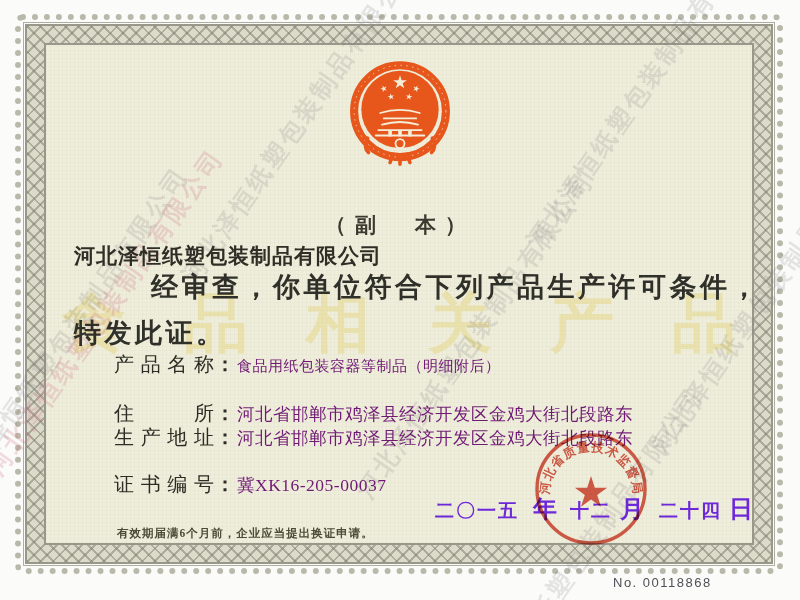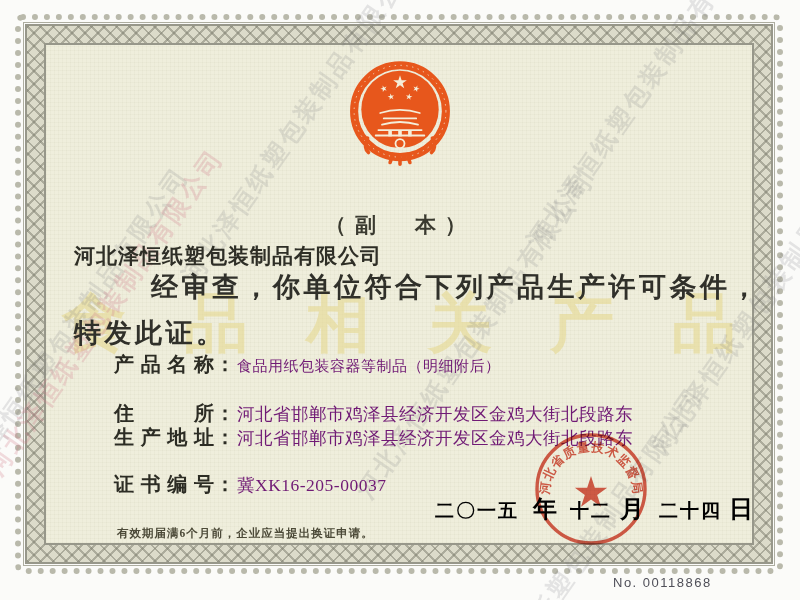--- a/index.html
+++ b/index.html
@@ -34,29 +34,29 @@
          font-size:45px;font-weight:600;letter-spacing:7px;color:#35352c;}
   .subtitle{position:absolute;left:0;right:0;top:211px;text-align:center;z-index:2;
             font-size:21px;letter-spacing:9px;color:#3a3a30;font-weight:600;}
   .company{position:absolute;left:74px;top:242px;z-index:2;font-size:21px;font-weight:bold;
            letter-spacing:1px;color:#2e2e26;}
   .stmt1{position:absolute;left:136px;top:269px;z-index:2;font-size:27px;font-weight:bold;
          letter-spacing:3.5px;color:#30302a;margin-left:15px;}
   .stmt2{position:absolute;left:74px;top:315px;z-index:2;font-size:27px;font-weight:bold;
          letter-spacing:3.5px;color:#30302a;}
   .frow{position:absolute;left:114px;z-index:2;color:#2c2c24;white-space:nowrap;}
-  .flabel{display:inline-block;width:100px;font-size:20px;font-weight:bold;vertical-align:baseline;
+  .flabel{display:inline-block;width:100px;font-size:20px;font-weight:normal;vertical-align:baseline;
           text-align:justify;text-align-last:justify;letter-spacing:0;}
   .fcolon{font-size:20px;font-weight:bold;margin:0 2px 0 1px;}
   .fvalue{font-size:17.5px;font-weight:normal;letter-spacing:0.5px;color:#701a75;}
   .fvalue.sm{font-size:15px;}
   .note{position:absolute;left:117px;top:526px;z-index:2;font-size:11.5px;font-weight:bold;
         letter-spacing:1px;color:#4c4a38;}
   .date{position:absolute;left:435px;top:493px;z-index:2;display:flex;align-items:baseline;
-        color:#000000;}
+        color:#6d28d9;}
   .date .num{font-size:19px;font-weight:bold;letter-spacing:2px;}
   .date .unit{font-size:24px;font-weight:bold;}
   .d-y{margin-left:14px;} .d-m1{margin-left:13px;text-align:center;} .d-m{margin-left:8px;}
   .d-d1{margin-left:15px;} .d-d{margin-left:7px;}
   .seal{position:absolute;left:532px;top:430px;width:118px;height:118px;z-index:3;
         opacity:.88;mix-blend-mode:multiply;}
   .serial{position:absolute;left:613px;top:575px;z-index:2;
           font-family:"Liberation Sans","DejaVu Sans",sans-serif;
           font-size:13px;letter-spacing:1.5px;color:#4f4f58;}
 </style>

